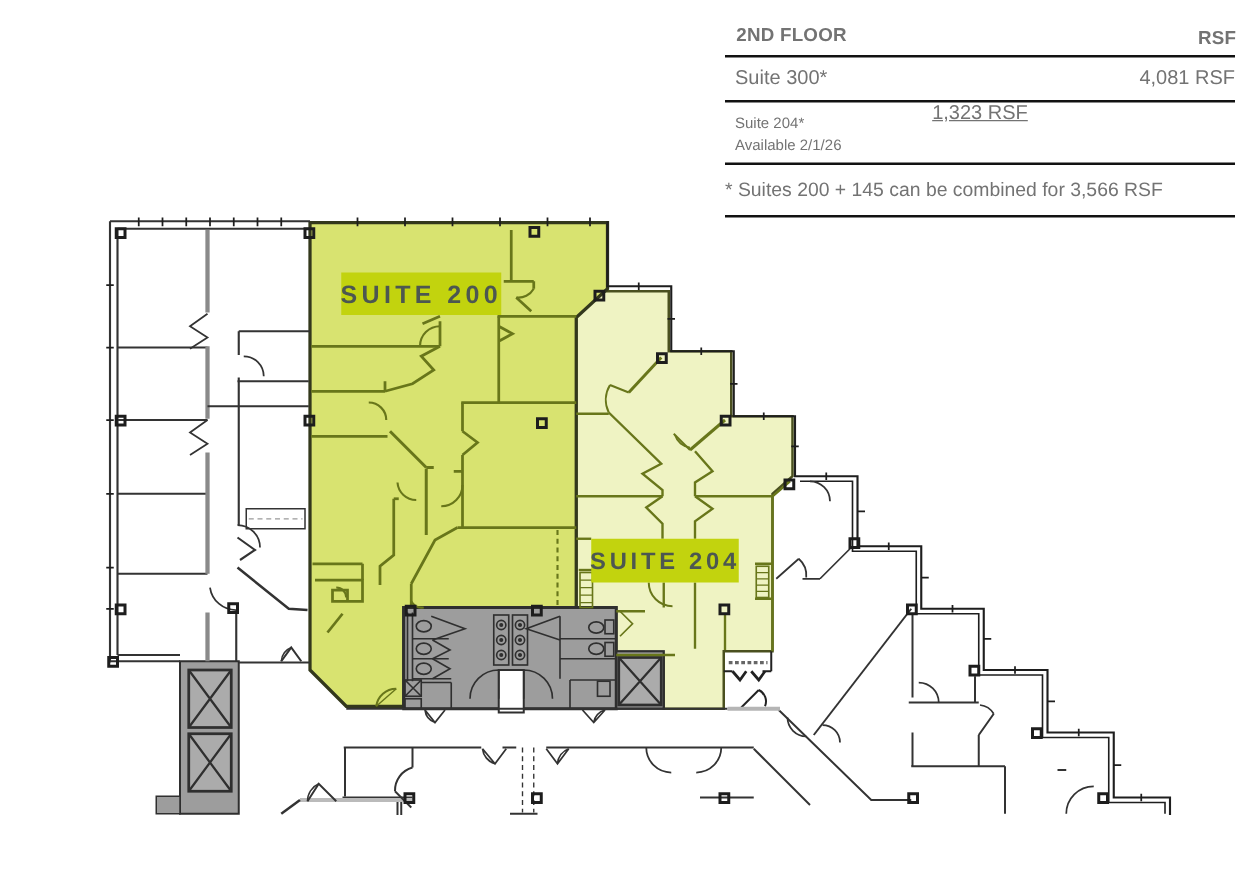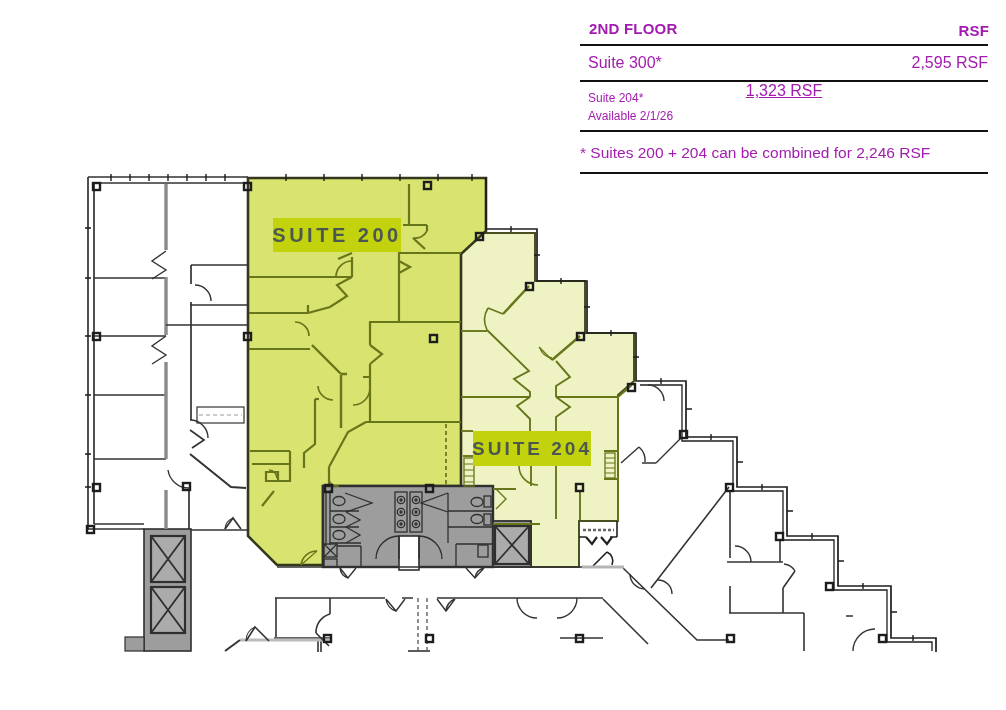--- a/index.html
+++ b/index.html
@@ -1,19 +1,19 @@
 <!DOCTYPE html>
 <html><head>
 <meta charset="utf-8">
 <style>
 html,body{margin:0;padding:0;background:#fff;}
 body{width:1006px;height:710px;position:relative;overflow:hidden;font-family:"Liberation Sans",sans-serif;}
 .abs{position:absolute;}
 .hl{position:absolute;background:#111;height:1.6px;}
-.t{position:absolute;color:#a21caf;}
+.t{position:absolute;color:#737373;}
 </style>
 </head>
 <body>
 <svg class="abs" style="left:0;top:0" width="1006" height="710" viewBox="0 0 1006 710">
 
 <g>
 <path d="M462,252 L481,233 H535 V281 H585 V333 H634 V381 L618,395 V521 H579 V567 H531 V525 H493 V486 H461 V252 Z" fill="#eff3c3" stroke="#4a501f" stroke-width="2"></path>
 </g>
 
 <g>
@@ -252,19 +252,19 @@
 <text x="337" y="242" text-anchor="middle" font-family="Liberation Sans, sans-serif" font-size="20" font-weight="bold" letter-spacing="3.5" fill="#4c5751">SUITE 200</text>
 <rect x="473" y="431" width="118" height="35" fill="#c2d30e"></rect>
 <text x="532" y="455" text-anchor="middle" font-family="Liberation Sans, sans-serif" font-size="19" font-weight="bold" letter-spacing="3" fill="#4c5751">SUITE 204</text>
 </g>
 </svg>
 
 <div class="t" style="left:589px;top:20px;font-size:15px;font-weight:bold;letter-spacing:.2px;">2ND FLOOR</div>
 <div class="t" style="left:580px;top:22px;width:409px;text-align:right;font-size:15px;font-weight:bold;letter-spacing:.2px;">RSF</div>
 <div class="hl" style="left:580px;top:44px;width:408px;"></div>
 <div class="t" style="left:588px;top:54px;font-size:16px;">Suite 300*</div>
-<div class="t" style="left:580px;top:54px;width:408px;text-align:right;font-size:16px;">2,595 RSF</div>
+<div class="t" style="left:580px;top:54px;width:408px;text-align:right;font-size:16px;">4,081 RSF</div>
 <div class="hl" style="left:580px;top:80px;width:408px;"></div>
 <div class="t" style="left:588px;top:90px;font-size:12px;line-height:17.5px;">Suite 204*<br>Available 2/1/26</div>
 <div class="t" style="left:580px;top:82px;width:408px;text-align:center;font-size:16px;text-decoration:underline;">1,323 RSF</div>
 <div class="hl" style="left:580px;top:130px;width:408px;"></div>
-<div class="t" style="left:580px;top:144px;font-size:15.5px;">* Suites 200 + 204 can be combined for 2,246 RSF</div>
+<div class="t" style="left:580px;top:144px;font-size:15.5px;">* Suites 200 + 145 can be combined for 3,566 RSF</div>
 <div class="hl" style="left:580px;top:172px;width:408px;"></div>
 
 </body></html>

